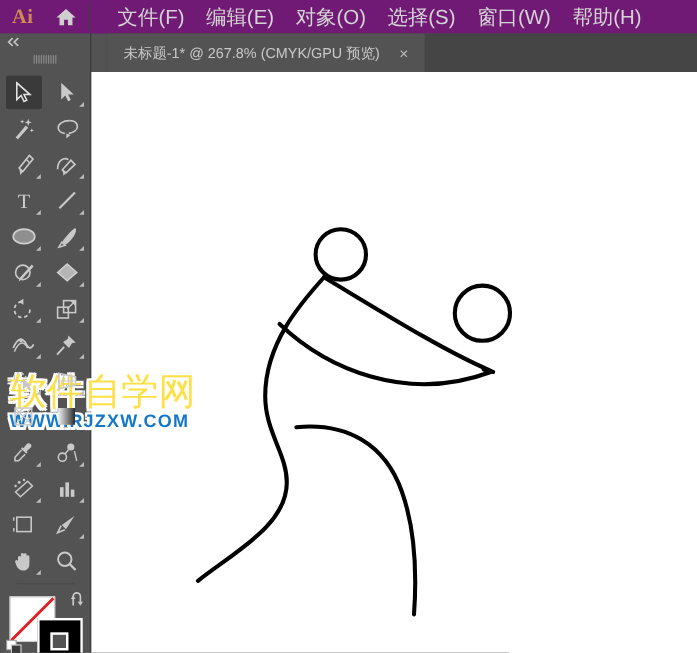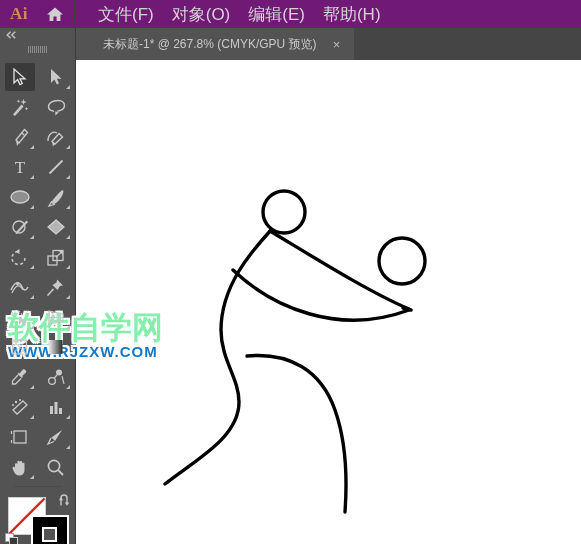--- a/index.html
+++ b/index.html
@@ -105,21 +105,21 @@
     background:#ffffff;overflow:hidden;
   }
   .art{position:absolute;left:0;top:0;}
 
   
   .watermark{
     position:absolute;left:8px;top:312px;width:170px;
     pointer-events:none;user-select:none;
   }
   .wm-cn{
-    font-size:31px;font-weight:bold;color:#86efac;
+    font-size:31px;font-weight:normal;color:#fde047;
     font-family:"DejaVu Sans","Liberation Sans",sans-serif;
     letter-spacing:0px;line-height:1;
     text-shadow:
       -2px -2px 0 #fff, 2px -2px 0 #fff, -2px 2px 0 #fff, 2px 2px 0 #fff,
       0 -2px 0 #fff, 0 2px 0 #fff, -2px 0 0 #fff, 2px 0 0 #fff;
   }
   .wm-en{
     font-size:15px;font-weight:bold;color:#1478c8;letter-spacing:1px;
     line-height:1;margin-top:1px;
     text-shadow:
@@ -135,22 +135,24 @@
   <div class="menubar">
     <div class="ai-logo">Ai</div>
     <div class="home-btn">
       <svg width="18" height="16" viewBox="0 0 18 16" aria-hidden="true">
         <path d="M9 1.5 L17 8.5 L14.4 8.5 L14.4 15 L10.6 15 L10.6 10.4 L7.4 10.4 L7.4 15 L3.6 15 L3.6 8.5 L1 8.5 Z" fill="#cfcfcf"></path>
       </svg>
     </div>
     <div class="sep-v"></div>
     <div class="menu-items">
       <div class="menu-item">文件(F)</div>
+      <div class="menu-item">编辑(E)</div>
       <div class="menu-item">对象(O)</div>
-      <div class="menu-item">编辑(E)</div>
+      <div class="menu-item">选择(S)</div>
+      <div class="menu-item">窗口(W)</div>
       <div class="menu-item">帮助(H)</div>
     </div>
   </div>
 
   <div class="tabbar">
     <div class="tab">
       <span class="tab-title">未标题-1* @ 267.8% (CMYK/GPU 预览)</span>
       <span class="tab-close">×</span>
     </div>
   </div>

